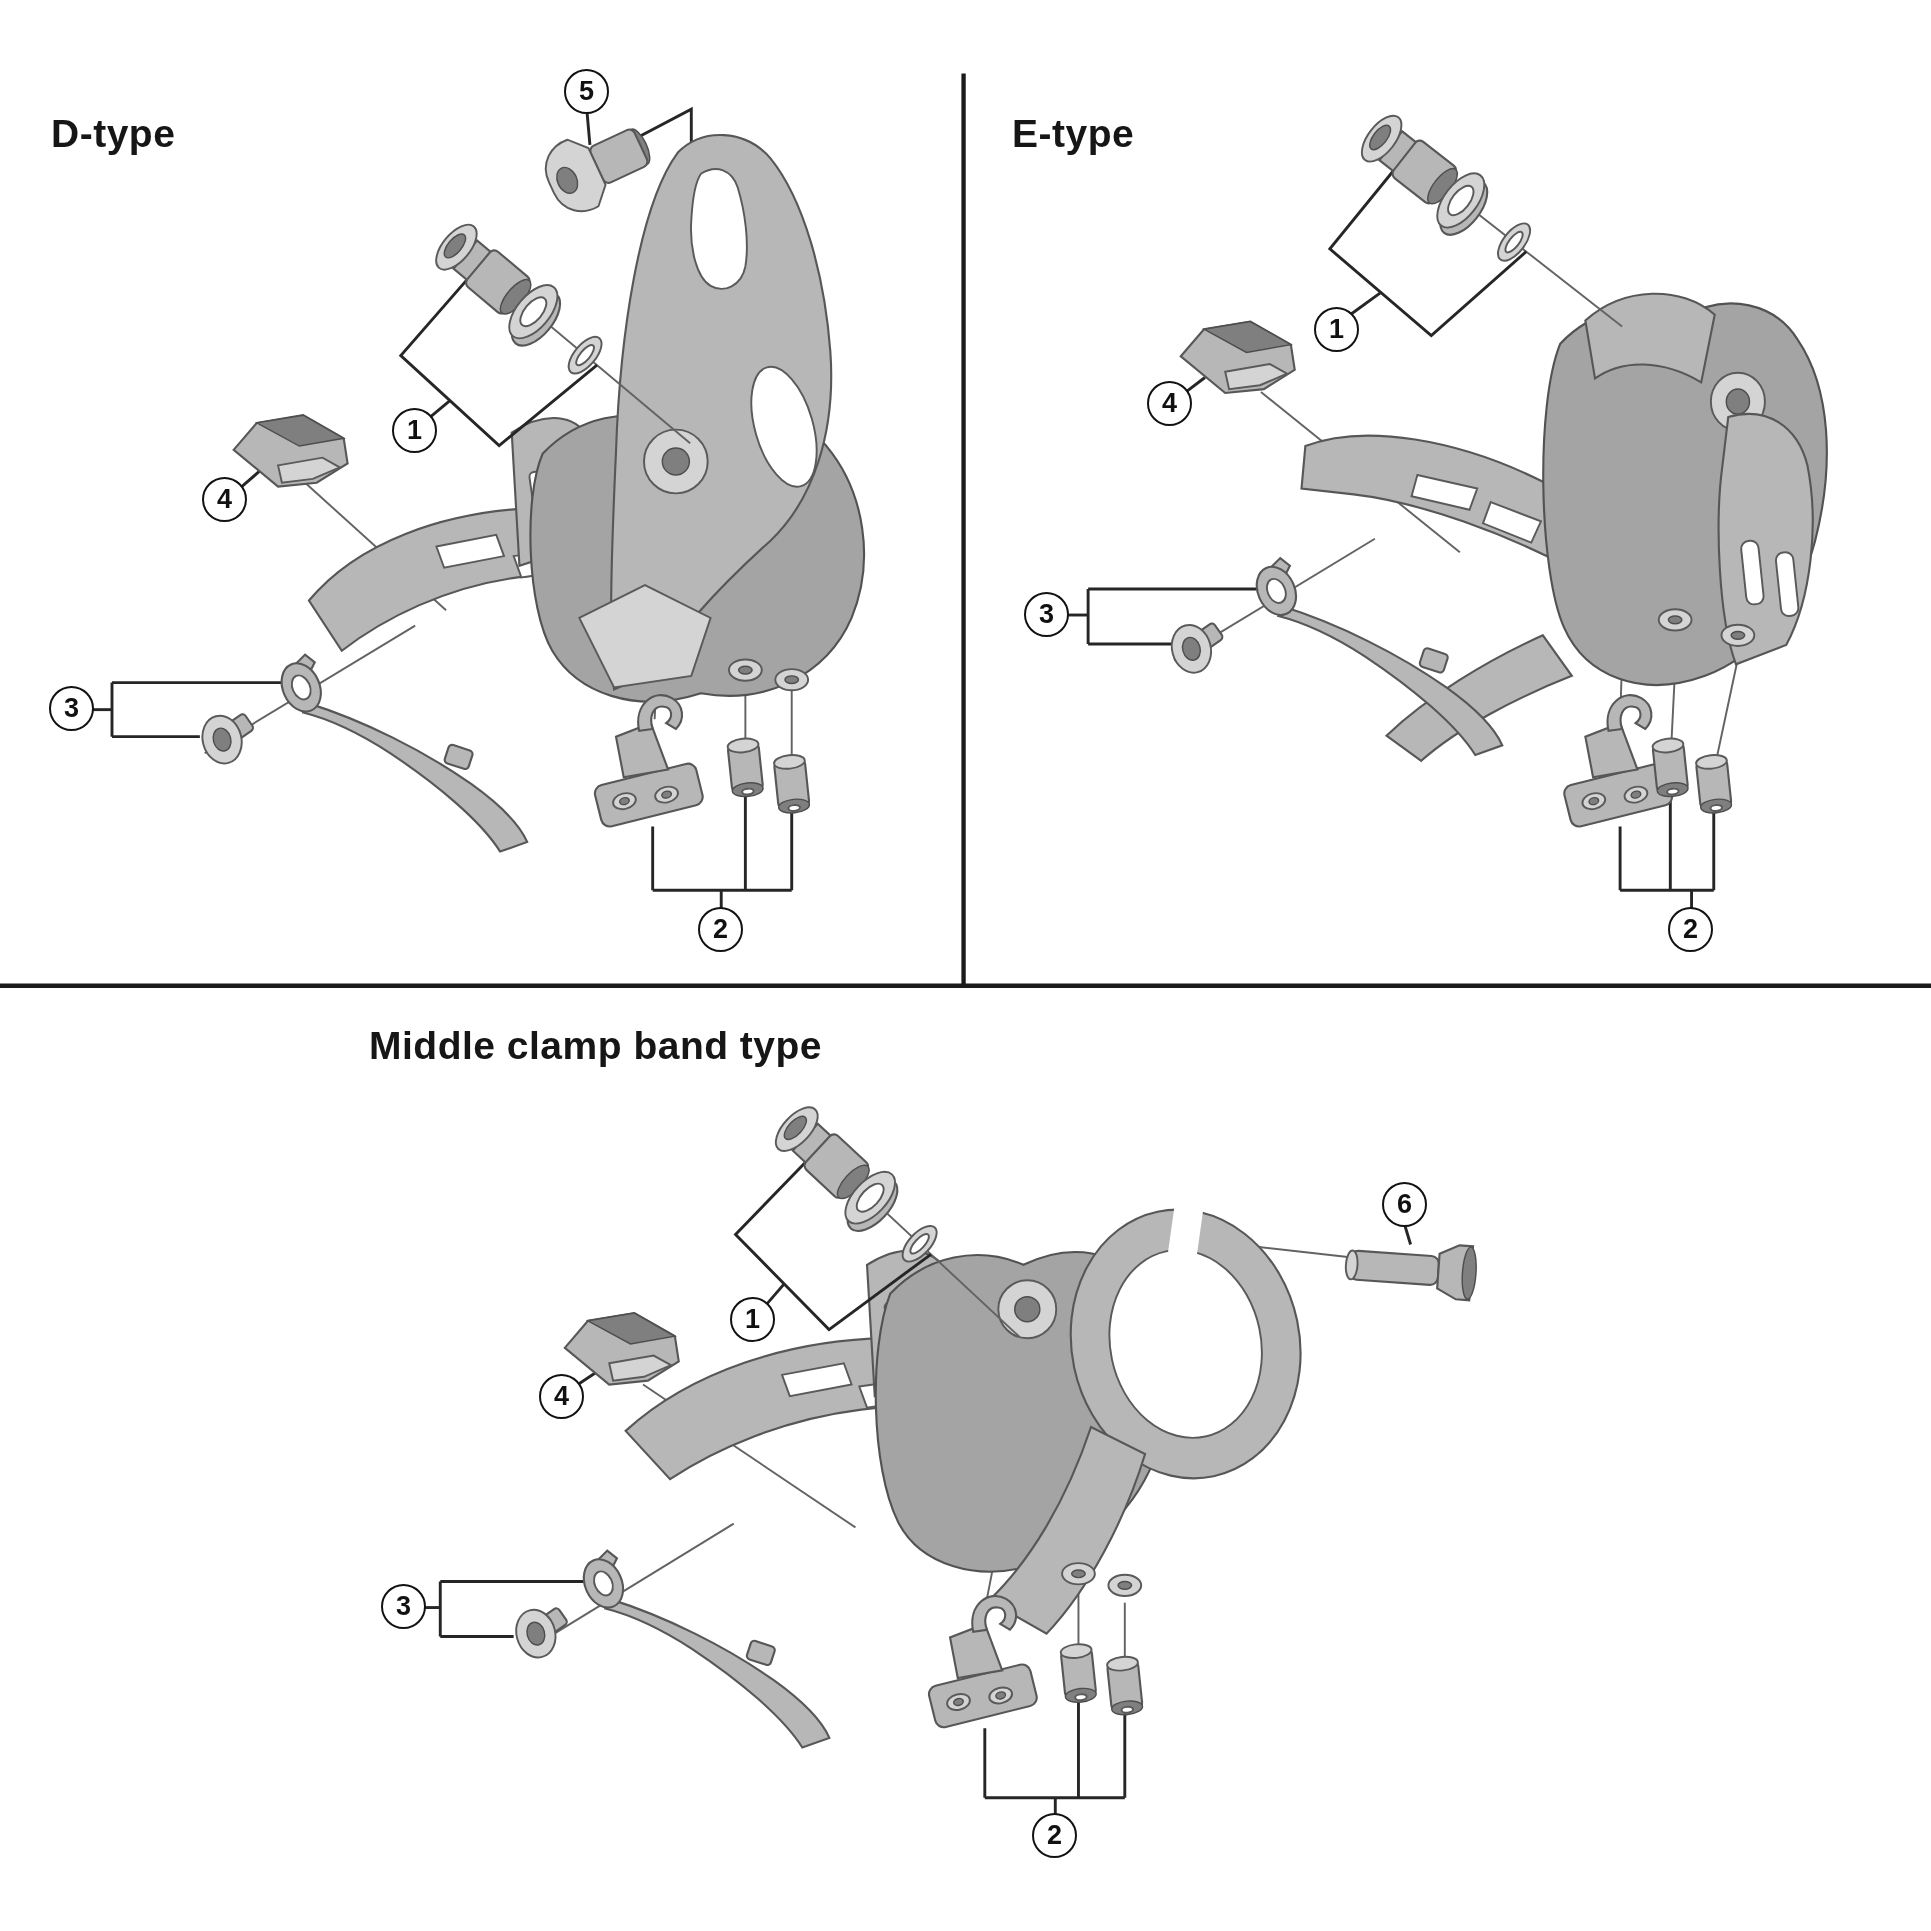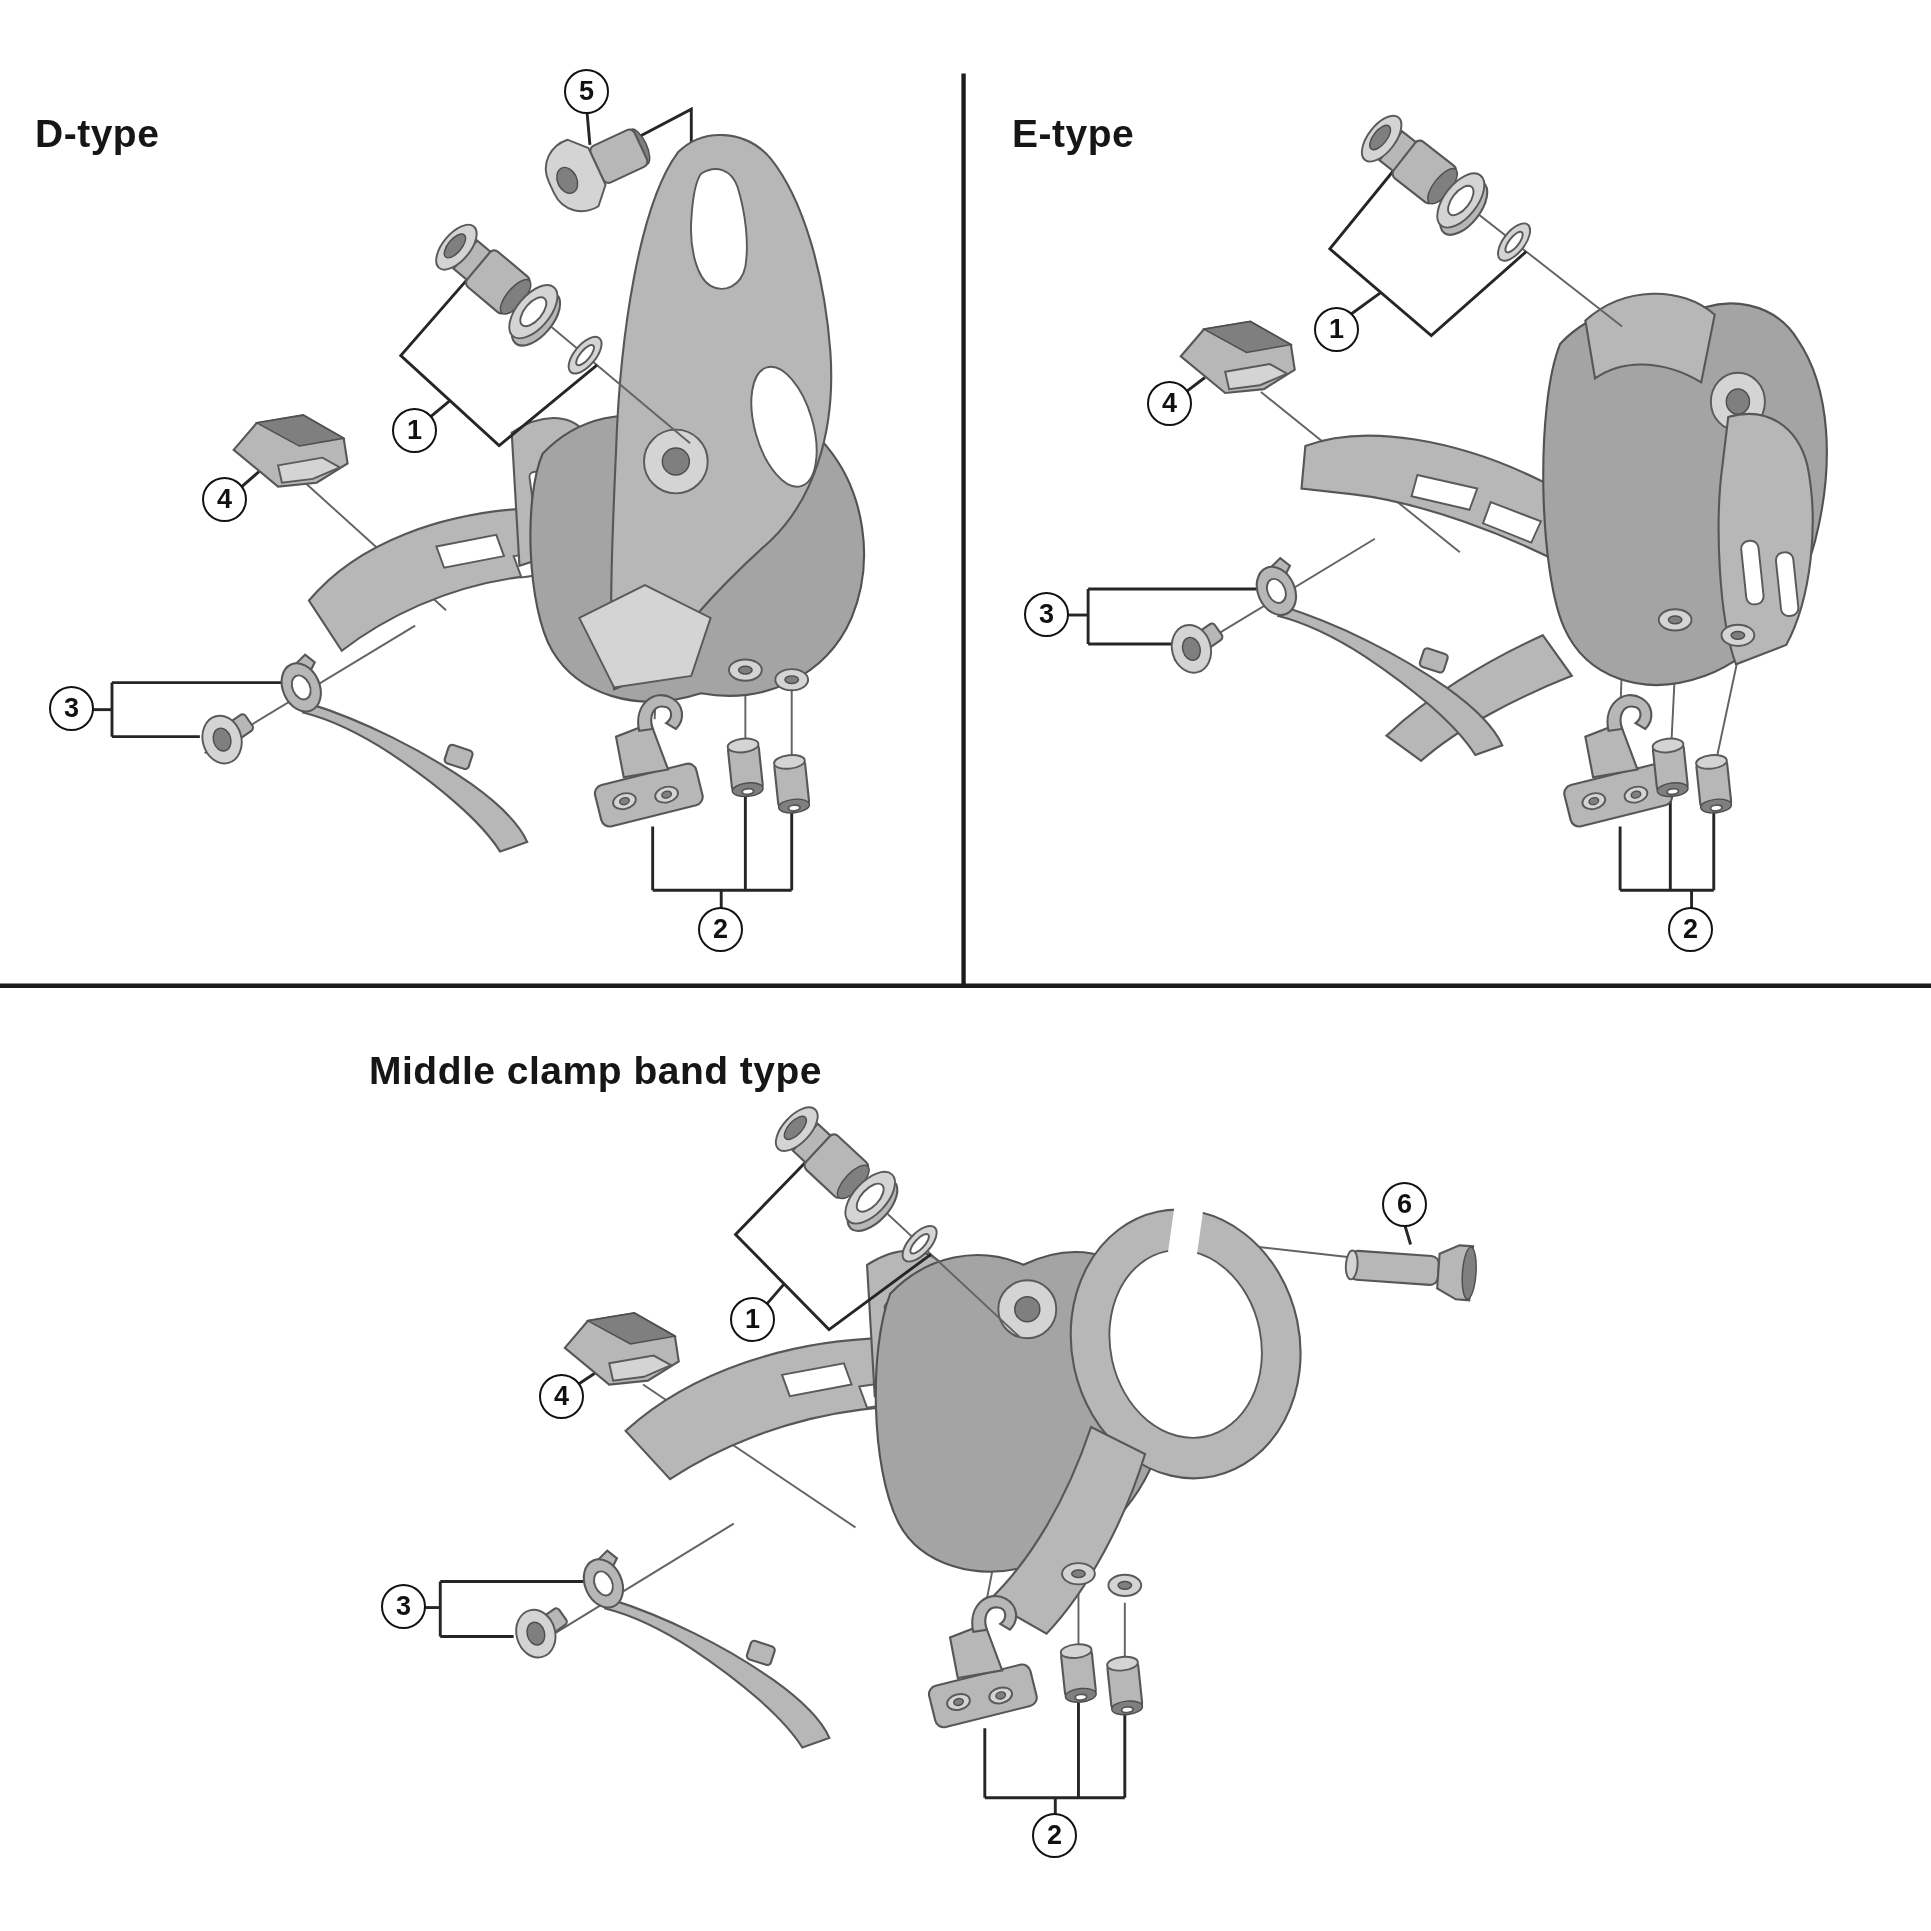--- a/index.html
+++ b/index.html
@@ -288,23 +288,23 @@
       </g>
       <g transform="translate(1117,1733) rotate(-6)">
         <use href="#cyl"></use>
       </g>
       <g transform="translate(1165,1746) rotate(-6)">
         <use href="#cyl"></use>
       </g>
     </g>
   </svg>
 
-  <div class="title" style="left:35px;top:112px;">D-type</div>
+  <div class="title" style="left:51px;top:112px;">D-type</div>
   <div class="title" style="left:1012px;top:112px;text-align:right;">E-type</div>
-  <div class="title" style="left:369px;top:1049px;">Middle clamp band type</div>
+  <div class="title" style="left:369px;top:1024px;">Middle clamp band type</div>
 
   <div class="callout" style="left:564px;top:69px;">5</div>
   <div class="callout" style="left:392px;top:408px;">1</div>
   <div class="callout" style="left:202px;top:477px;">4</div>
   <div class="callout" style="left:49px;top:686px;">3</div>
   <div class="callout" style="left:698px;top:907px;">2</div>
 
   <div class="callout" style="left:1314px;top:307px;">1</div>
   <div class="callout" style="left:1147px;top:381px;">4</div>
   <div class="callout" style="left:1024px;top:592px;">3</div>

